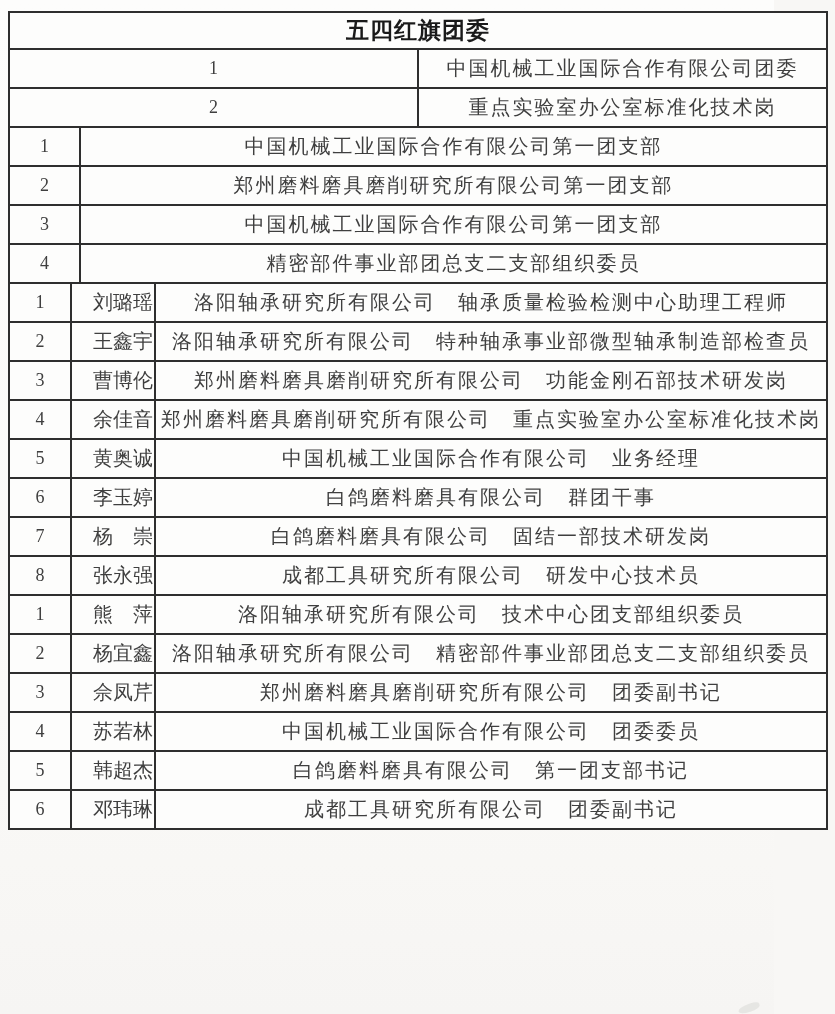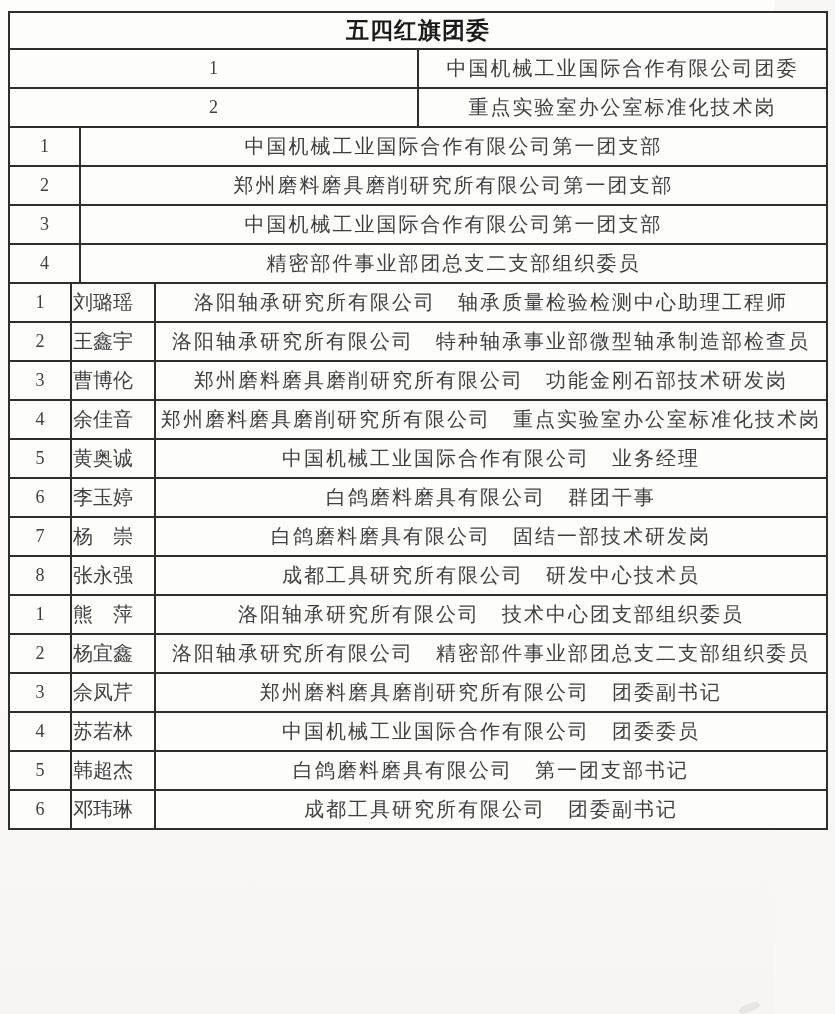--- a/index.html
+++ b/index.html
@@ -47,21 +47,21 @@
   tr.data td{height:39px;vertical-align:middle;}
   td.num{
     text-align:center;
     font-size:18px;
     color:var(--text-color);
   }
   table.two-column td.num{width:71px;}
   table.three-column td.num{width:62px;}
   td.name{
     width:84px;
-    text-align:left;
+    text-align:right;
     font-size:20px;
     color:var(--text-color);
     margin-top:44px;
   }
   td.desc{
     text-align:center;
     font-size:20px;
     letter-spacing:2px;
     color:var(--text-color);
   }

